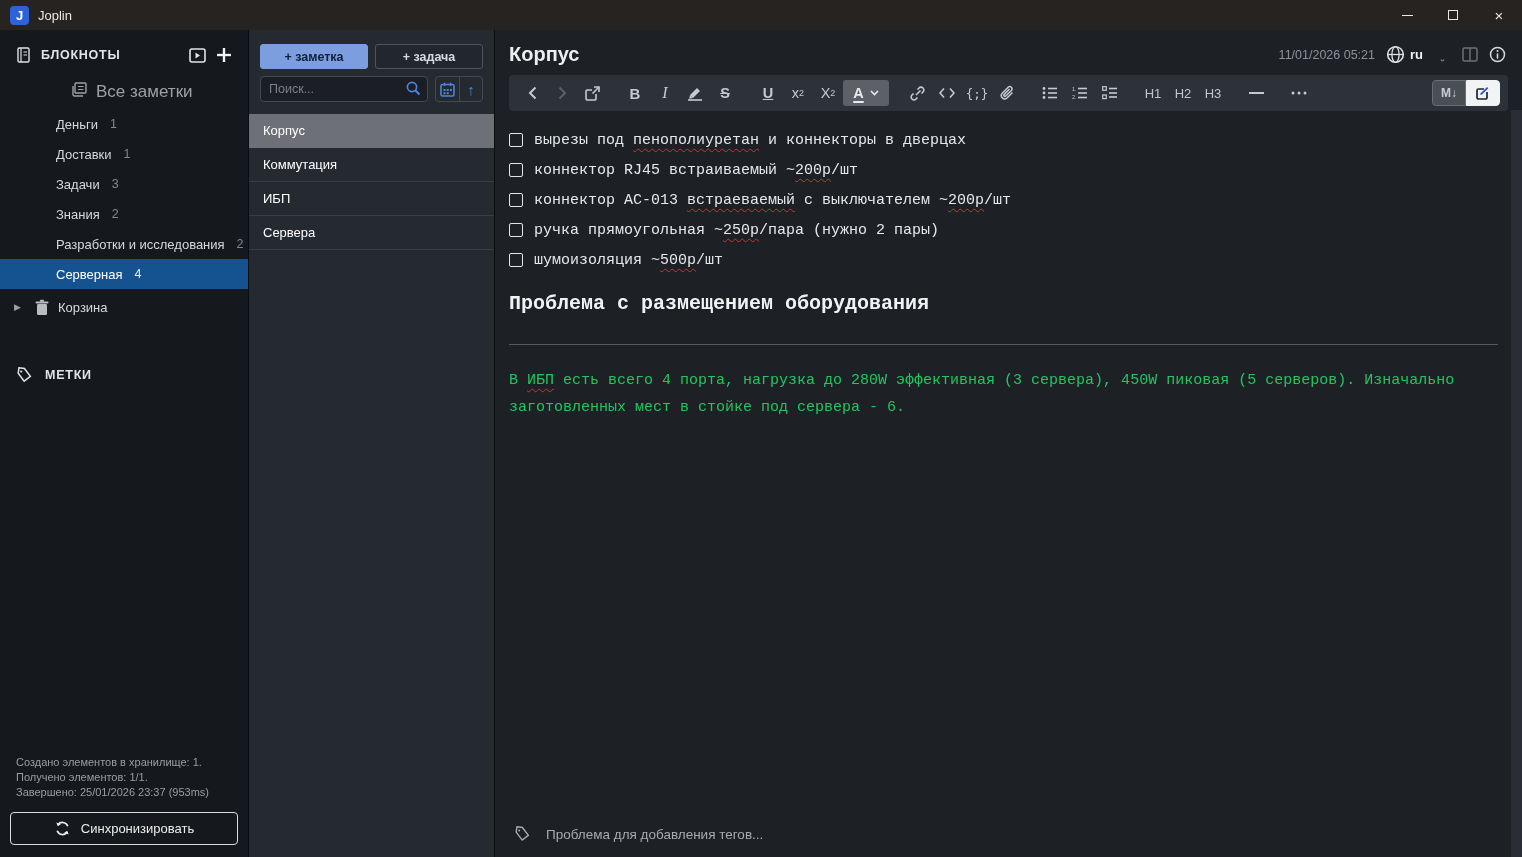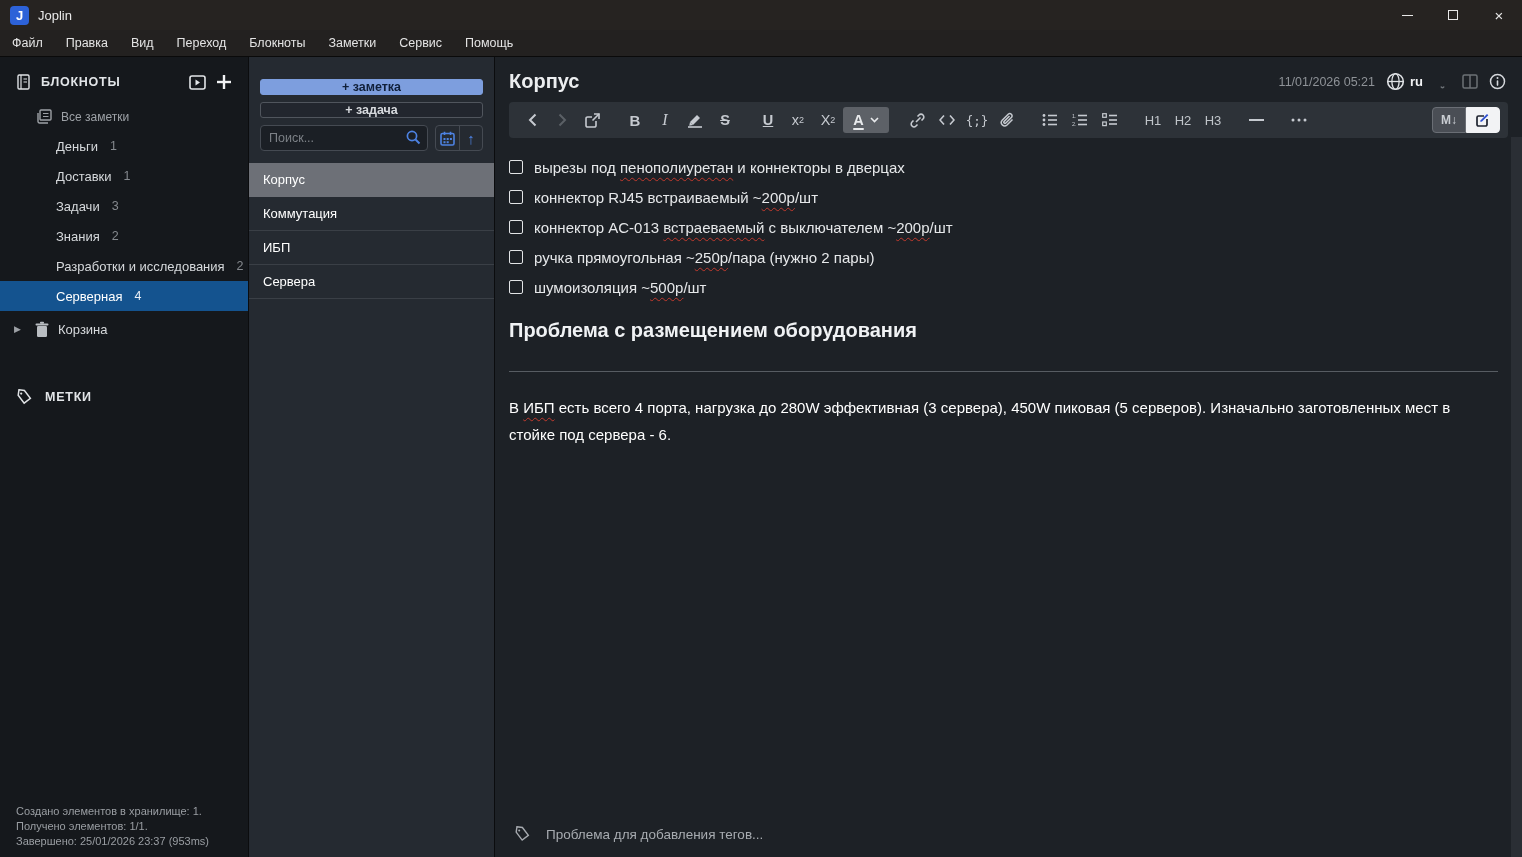--- a/index.html
+++ b/index.html
@@ -24,39 +24,39 @@
   .menu-item { color:#e4e4e4; font-size:12.5px; }
 
   
   .main { flex:1; display:flex; min-height:0; }
 
   
   .sidebar { width:248px; flex:0 0 auto; background:#15181c; display:flex; flex-direction:column; color:#d6d9dc; }
   .sb-header { display:flex; align-items:center; gap:10px; padding:17px 16px 12px 16px; }
   .sb-header-label { font-size:12.5px; font-weight:bold; letter-spacing:.06em; color:#e2e5e8; flex:1; }
   .sb-hicon { display:flex; align-items:center; }
-  .sb-allnotes { display:flex; align-items:flex-end; gap:9px; padding:7px 0 7px 36px; color:#9da1a6; font-size:12px; }
+  .sb-allnotes { display:flex; align-items:flex-start; gap:9px; padding:7px 0 7px 36px; color:#9da1a6; font-size:17px;margin-left:35px; }
   .sb-item { display:flex; align-items:center; height:30px; padding-left:56px; font-size:13px; }
   .sb-item .count { margin-left:12px; color:#85898e; font-size:12.5px; }
   .sb-item.selected { background:#14538f; color:#fff; }
   .sb-item.selected .count { color:#e8eef5; }
   .sb-trash { display:flex; align-items:center; gap:8px; padding-left:14px; height:32px; font-size:13px; margin-top:2px; }
   .caret { color:#9ca0a5; font-size:9px; width:12px; }
   .sb-tags { display:flex; align-items:center; gap:12px; padding:0 16px; margin-top:44px; }
   .sb-spacer { flex:1; }
   .sync-status { padding:0 16px 8px 16px; }
   .sync-status div { color:#9a9ea3; font-size:11px; line-height:15px; }
   .sync-btn { margin:4px 10px 12px 10px; height:33px; border:1px solid #dfdfdf; border-radius:4px; background:transparent;
               color:#ededed; font-size:13px; display:flex; align-items:center; justify-content:center; gap:10px;
               font-family:"Liberation Sans", sans-serif; }
 
   
   .notelist { width:247px; flex:0 0 auto; background:#252a31; border-left:1px solid #0b0c0e; border-right:1px solid #0b0c0e;
               display:flex; flex-direction:column; }
-  .nl-buttons { display:flex; gap:7px; padding:22px 11px 0 11px;flex-direction:column; }
+  .nl-buttons { display:flex; gap:7px; padding:14px 11px 0 11px; }
   .nl-btn { flex:1; height:25px; border-radius:3px; font-size:12.5px; display:flex; align-items:center; justify-content:center;
             gap:5px; font-family:"Liberation Sans", sans-serif; border:1px solid transparent; }
   .nl-btn.note { background:#7d9ede; color:#10203a; font-weight:bold; border-color:#7d9ede; }
   .nl-btn.todo { background:#22262e; color:#d7dade; border-color:#50555d; font-weight:bold; }
   .nl-search { display:flex; gap:7px; padding:7px 11px 6px 11px; align-items:center; }
   .searchbox { position:relative; flex:1;border-radius:11px; }
   .searchbox input { width:100%; height:26px; background:#1b1f25; border:1px solid #454a52; border-radius:4px;
                      color:#cfd2d6; font-size:12.5px; padding:0 26px 0 8px; outline:none;
                      font-family:"Liberation Sans", sans-serif; }
   .searchbox input::placeholder { color:#7c8086; }
@@ -89,28 +89,28 @@
   .tb sup, .tb sub { font-size:9px; }
   .tb.color-btn { background:#5d6167; width:46px; gap:6px; color:#e8eaec; font-weight:bold; }
   .tb.color-btn .a-under { text-decoration:underline; text-decoration-thickness:2px; text-underline-offset:3px; }
   .tb.hx { font-size:13px; color:#c0c5ca; }
   .tb-gap { width:13px; }
   .tb-right { margin-left:auto; display:flex; }
   .toggle-md { width:34px; height:26px; background:#4a4e55; border:1px solid #6a6e75; border-radius:4px 0 0 4px;
                color:#caced3; font-size:12px; font-weight:bold; display:flex; align-items:center; justify-content:center; }
   .toggle-rt { width:34px; height:26px; background:#f2f3f5; border:1px solid #f2f3f5; border-radius:0 4px 4px 0;
                display:flex; align-items:center; justify-content:center; }
-  .ed-content { padding:14px 24px 0 14px; flex:1; min-height:0; }
+  .ed-content { padding:14px 24px 0 14px; flex:1; min-height:0;font-family:Liberation Mono, monospace; }
   .chk-row { display:flex; align-items:center; gap:11px; height:30px; color:#e6e8ea; font-size:15px; }
   .checkbox { width:14px; height:14px; border:1.6px solid #e2e4e6; border-radius:2px; flex:0 0 auto; }
   .sp { text-decoration:underline; text-decoration-style:wavy; text-decoration-color:#c03a2e;
         text-decoration-thickness:1px; text-underline-offset:4px; }
   .ed-h2 { color:#f0f2f4; font-size:20px; font-weight:bold; margin-top:17px; padding-bottom:29px;
            border-bottom:1px solid #575c62; }
-  .ed-p { margin-top:22px; color:#ffffff; font-size:15px; line-height:1.8; padding-right:6px; }
+  .ed-p { margin-top:22px; color:#22c55e; font-size:15px; line-height:1.8; padding-right:6px; }
   .ed-tagbar { height:46px; display:flex; align-items:center; gap:15px; padding-left:19px; flex:0 0 auto; }
   .tag-placeholder { color:#a7abb0; font-size:13.5px; }
   .scroll-track { position:absolute; top:80px; right:0; bottom:0; width:11px; background:#2a2e34; }
 </style>
 </head>
 <body>
 
 <div class="window">
 
   <div class="titlebar">
@@ -122,30 +122,20 @@
         </div>
       <div class="win-btn">
           <span class="glyph-max"></span>
         </div>
       <div class="win-btn">
           <span class="glyph-close">×</span>
         </div>
     </div>
   </div>
 
-  <div class="menubar">
-      <div class="menu-item">Файл</div>
-      <div class="menu-item">Правка</div>
-      <div class="menu-item">Вид</div>
-      <div class="menu-item">Переход</div>
-      <div class="menu-item">Блокноты</div>
-      <div class="menu-item">Заметки</div>
-      <div class="menu-item">Сервис</div>
-      <div class="menu-item">Помощь</div>
-    </div>
 
   <div class="main">
 
     <div class="sidebar">
       <div class="sb-header">
         <span class="sb-hicon">
           <svg width="15" height="16" viewBox="0 0 15 16">
               <rect x="2" y="1" width="11" height="14" rx="1.2" fill="none" stroke="#dfe2e5" stroke-width="1.4"></rect>
               <line x1="5" y1="1" x2="5" y2="15" stroke="#dfe2e5" stroke-width="1.2"></line>
               <line x1="7.5" y1="5" x2="11" y2="5" stroke="#dfe2e5" stroke-width="1"></line>
@@ -222,20 +212,31 @@
             </svg>
         </span>
         <span class="sb-header-label">МЕТКИ</span>
       </div>
       <div class="sb-spacer"></div>
       <div class="sync-status">
           <div>Создано элементов в хранилище: 1.</div>
           <div>Получено элементов: 1/1.</div>
           <div>Завершено: 25/01/2026 23:37 (953ms)</div>
         </div>
+      <button class="sync-btn">
+        <span class="sb-hicon">
+          <svg width="17" height="17" viewBox="0 0 17 17">
+              <path d="M13.8 6.2 A 5.6 5.6 0 0 0 3.6 5.4" fill="none" stroke="#ededed" stroke-width="1.7"></path>
+              <path d="M3.2 10.8 A 5.6 5.6 0 0 0 13.4 11.6" fill="none" stroke="#ededed" stroke-width="1.7"></path>
+              <path d="M2.2 2.6 L3.9 5.9 L6.9 4.3 Z" fill="#ededed"></path>
+              <path d="M14.8 14.4 L13.1 11.1 L10.1 12.7 Z" fill="#ededed"></path>
+            </svg>
+        </span>
+        <span>Синхронизировать</span>
+      </button>
     </div>
 
     <div class="notelist">
       <div class="nl-buttons">
         <button class="nl-btn note">+ заметка</button>
         <button class="nl-btn todo">+ задача</button>
       </div>
       <div class="nl-search">
         <div class="searchbox">
           <input placeholder="Поиск..." style="">

